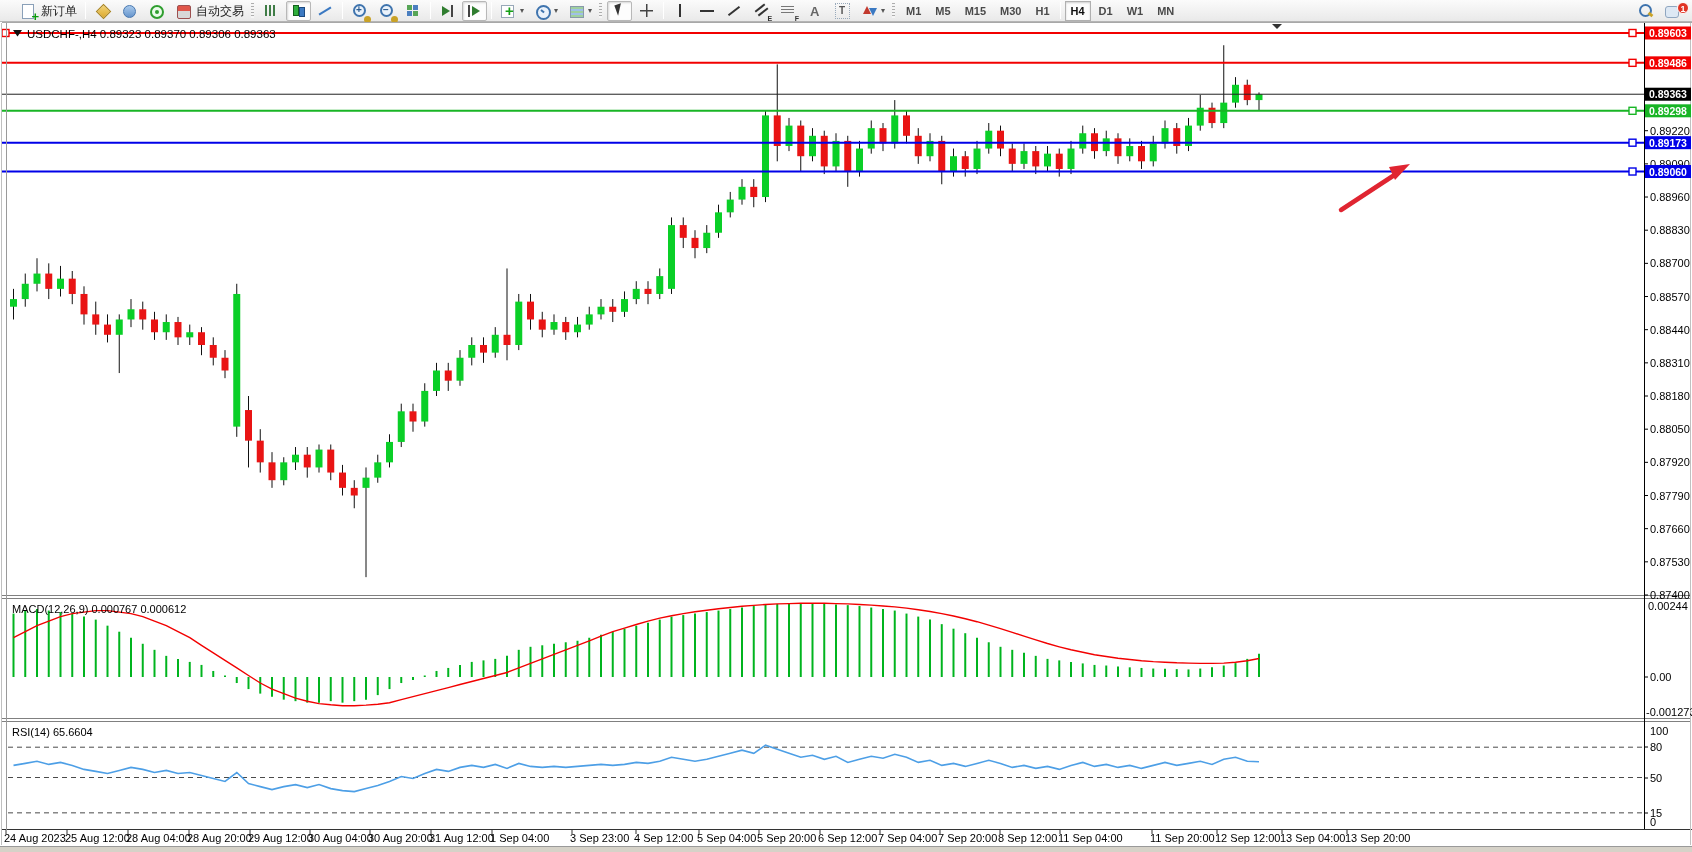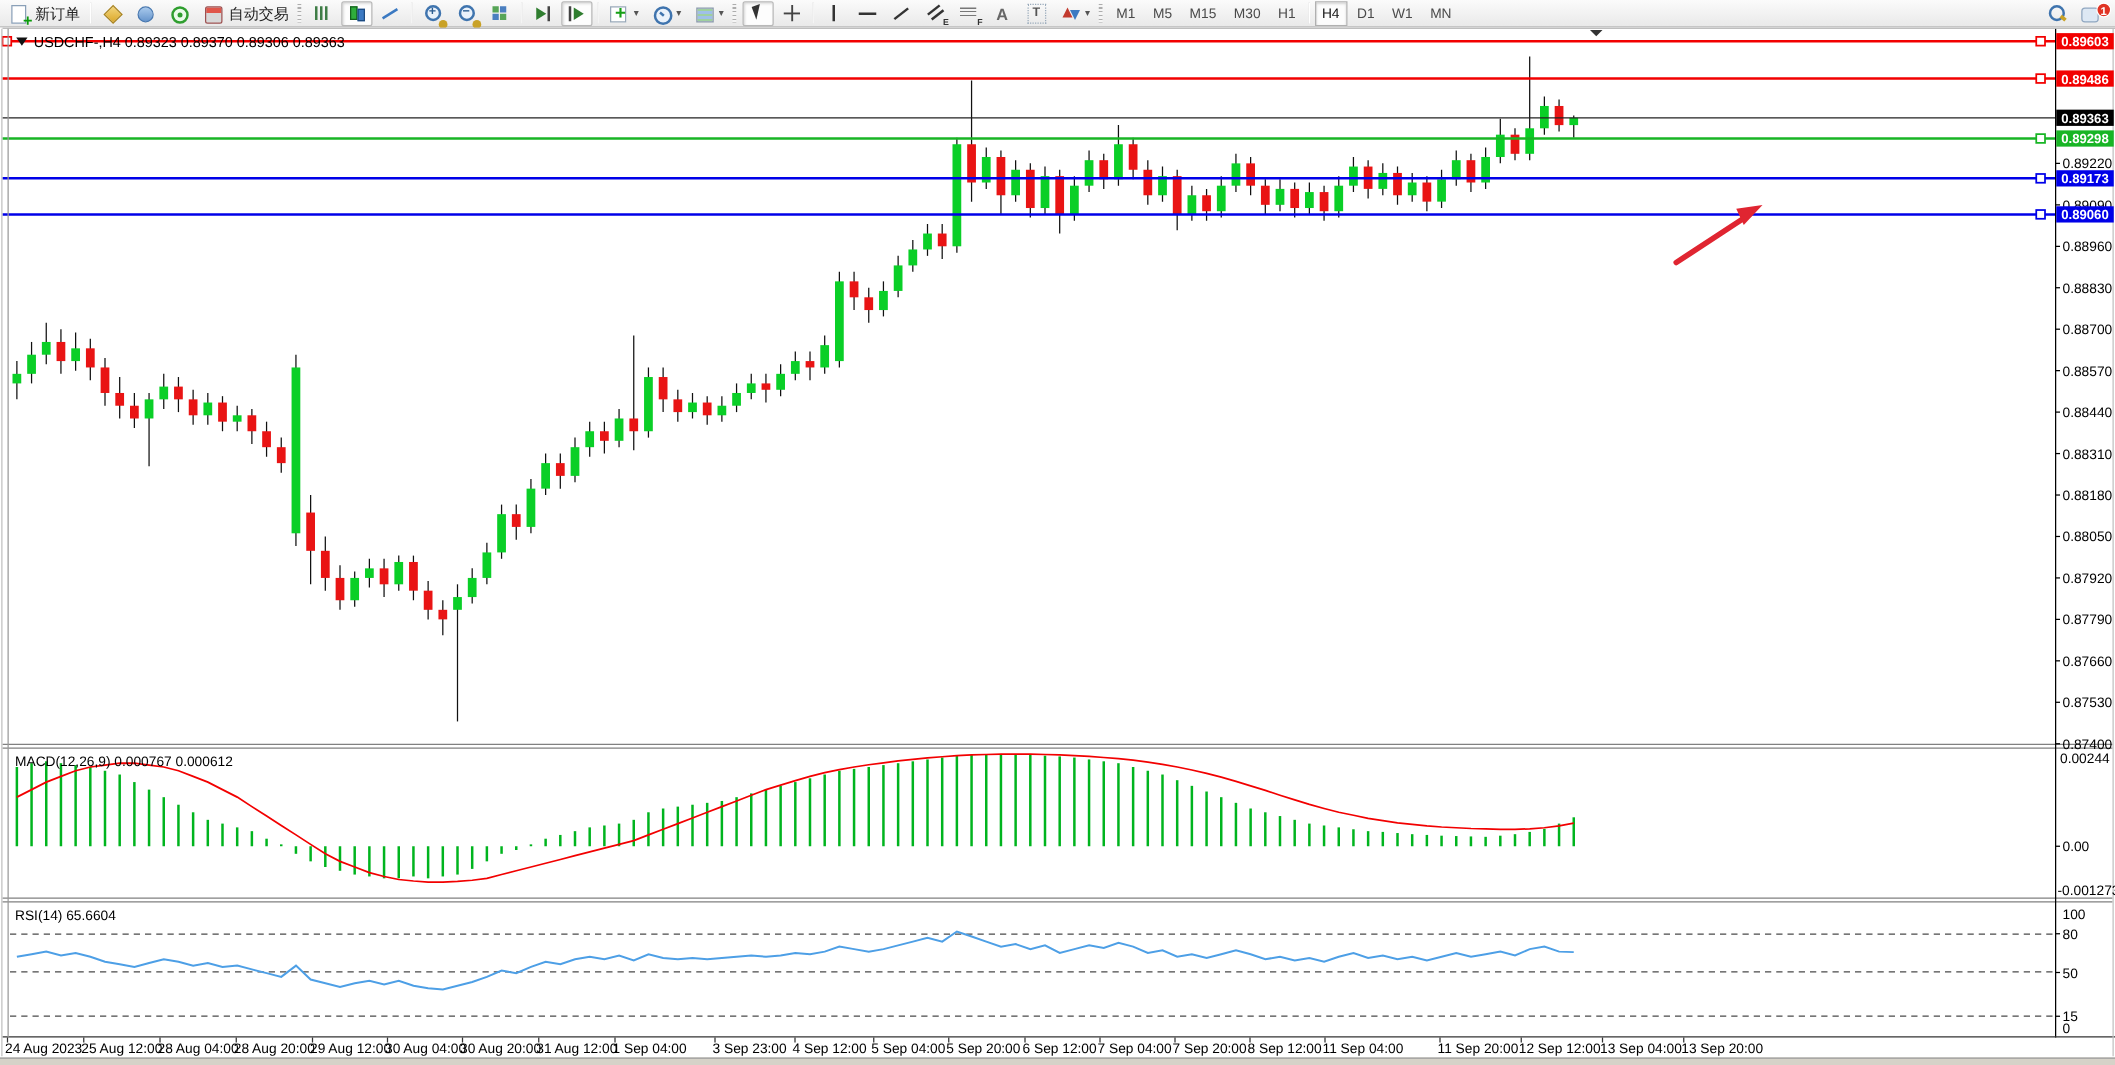--- a/index.html
+++ b/index.html
@@ -1,27 +1,27 @@
 <!DOCTYPE html>
 <html><head>
 <meta charset="utf-8">
 <style>
   html,body{margin:0;padding:0;background:#fff}
   *{box-sizing:border-box;cursor:default;user-select:none}
   #app{position:relative;width:1692px;height:852px;overflow:hidden;background:#fff;font-family:"Liberation Sans","DejaVu Sans",sans-serif}
   
-  #toolbar{position:absolute;left:0;top:0;width:1692px;height:22px;display:flex;align-items:center;padding-left:2px;background:linear-gradient(#fbfbfb,#e9e9e9);border-bottom:1px solid #b5b5b5}
+  #toolbar{position:absolute;left:0;top:0;width:1692px;height:22px;display:flex;align-items:center;padding-left:15px;background:linear-gradient(#fbfbfb,#e9e9e9);border-bottom:1px solid #b5b5b5}
   #tb-right{position:absolute;right:6px;top:0;height:22px;display:flex;align-items:center}
   .tbtn{position:relative;height:20px;min-width:24px;display:inline-flex;align-items:center;justify-content:center;padding:0 3px;margin:0 1px;border:1px solid transparent;border-radius:2px}
   .tbtn.active{background:#fdfdfd;border-color:#b8b8b8;box-shadow:inset 1px 1px 2px rgba(0,0,0,.15)}
   .tbl{font-size:12px;line-height:14px;color:#222;margin-left:4px;white-space:nowrap}
   .sep{width:1px;height:17px;background:#c6c6c6;border-right:1px solid #fff;margin:0 3px;flex:none}
   .grip{width:3px;height:15px;margin:0 4px 0 2px;background:repeating-linear-gradient(180deg,#adadad 0 1px,#f5f5f5 1px 3px);flex:none}
   .has-dd::after{content:"▾";font-size:8px;color:#555;margin-left:3px}
-  .tf{font-size:11px;font-weight:400;line-height:18px;color:#4a4a4a;padding:0 5px;margin:0 1px;border:1px solid transparent}
+  .tf{font-size:11px;font-weight:700;line-height:18px;color:#4a4a4a;padding:0 5px;margin:0 1px;border:1px solid transparent}
   .tf.active{background:#fcfcfc;border-color:#b0b0b0;box-shadow:inset 0 1px 2px rgba(0,0,0,.18);color:#111}
   .nbadge{position:absolute;top:0;right:-5px;min-width:12px;height:12px;border-radius:7px;background:#e03424;color:#fff;font-size:9px;font-weight:700;line-height:12px;text-align:center;padding:0 2px;border:1px solid #fff}
   
   .icn{position:relative;width:17px;height:16px;display:inline-block;flex:none}
   .sh-neworder::before{content:"";position:absolute;left:2px;top:1px;width:10px;height:13px;background:#fff;border:1px solid #8aa0b8}
   .sh-neworder::after{content:"+";position:absolute;right:-2px;bottom:-4px;color:#0b9c0b;font-weight:700;font-size:13px;line-height:13px}
   .sh-diamond::before{content:"";position:absolute;left:4px;top:3px;width:9px;height:9px;transform:rotate(45deg);background:linear-gradient(135deg,#f3d57a,#dca829);border:1px solid #a8831f}
   .sh-blob::before{content:"";position:absolute;left:2px;top:2px;width:11px;height:11px;border-radius:50%;background:linear-gradient(#a8c9ec,#6795cc);border:1px solid #4878b0}
   .sh-signal::before{content:"";position:absolute;left:2px;top:2px;width:10px;height:10px;border-radius:50%;border:2px solid #2f9e2f;background:#eafbea}
   .sh-signal::after{content:"";position:absolute;left:7px;top:7px;width:4px;height:4px;border-radius:50%;background:#2f9e2f}

